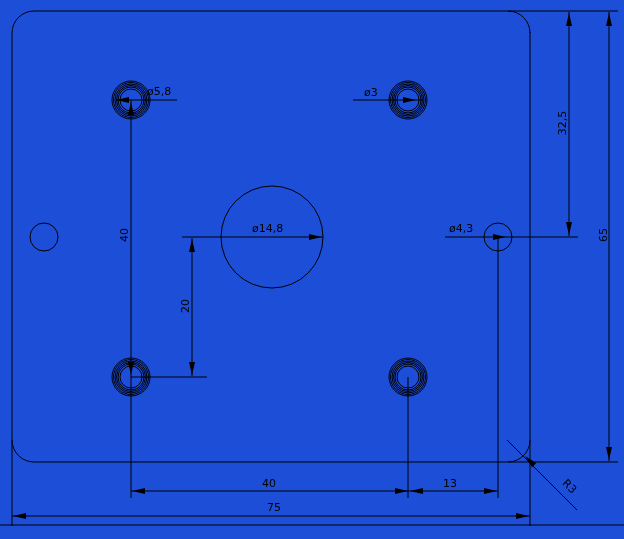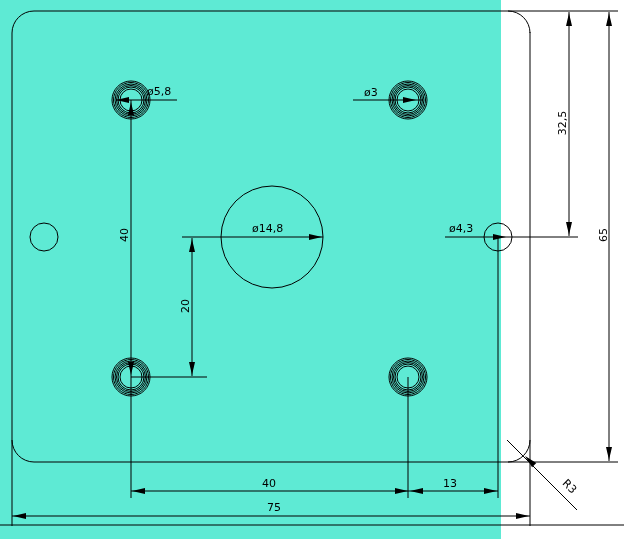--- a/index.html
+++ b/index.html
@@ -2,23 +2,23 @@
 <html><head>
 <meta charset="utf-8">
 <style>
   html, body {
     margin: 0;
     padding: 0;
     background: #ffffff;
   }
   .canvas {
     position: relative;
-    width: 501px;
+    width: 624px;
     height: 539px;
-    background: #5eead4;
+    background: #1d4ed8;
     font-family: "DejaVu Sans", sans-serif;
   }
   svg text {
     font-family: "DejaVu Sans", "Liberation Sans", sans-serif;
     font-size: 11px;
     fill: #000000;
   }
   svg .dimtext { font-size: 11px; }
   svg line, svg path, svg circle {
     stroke: #000000;

